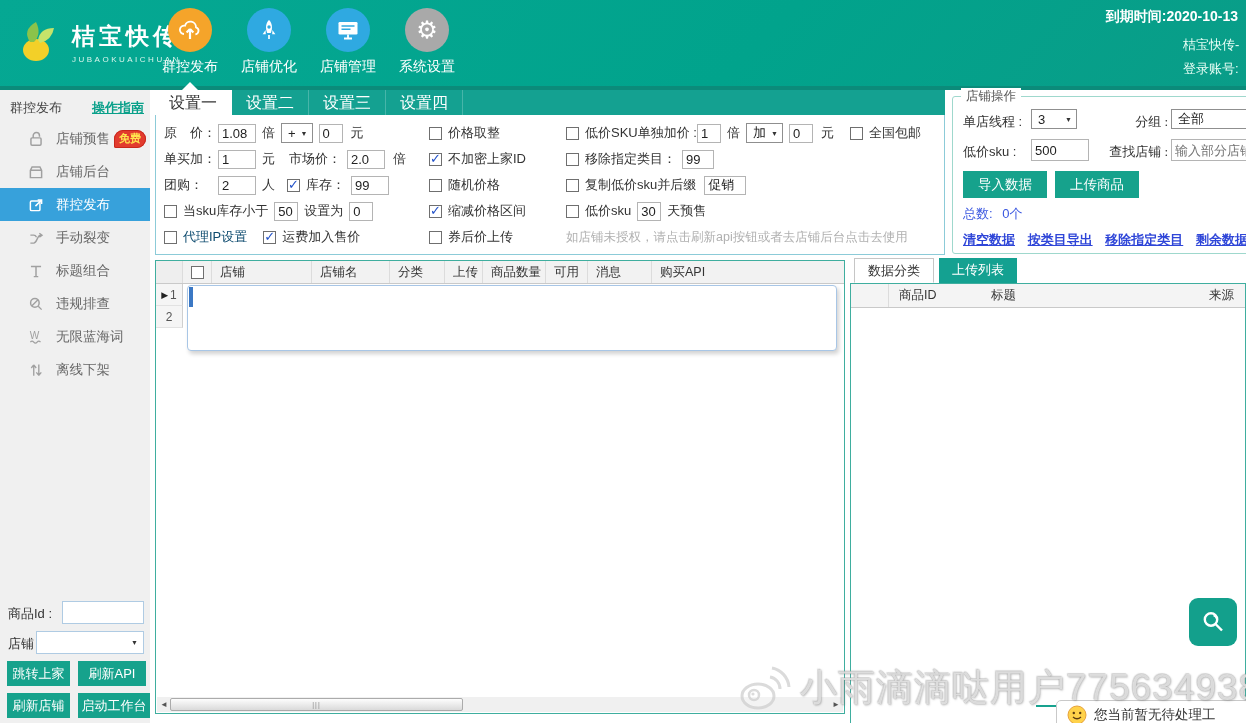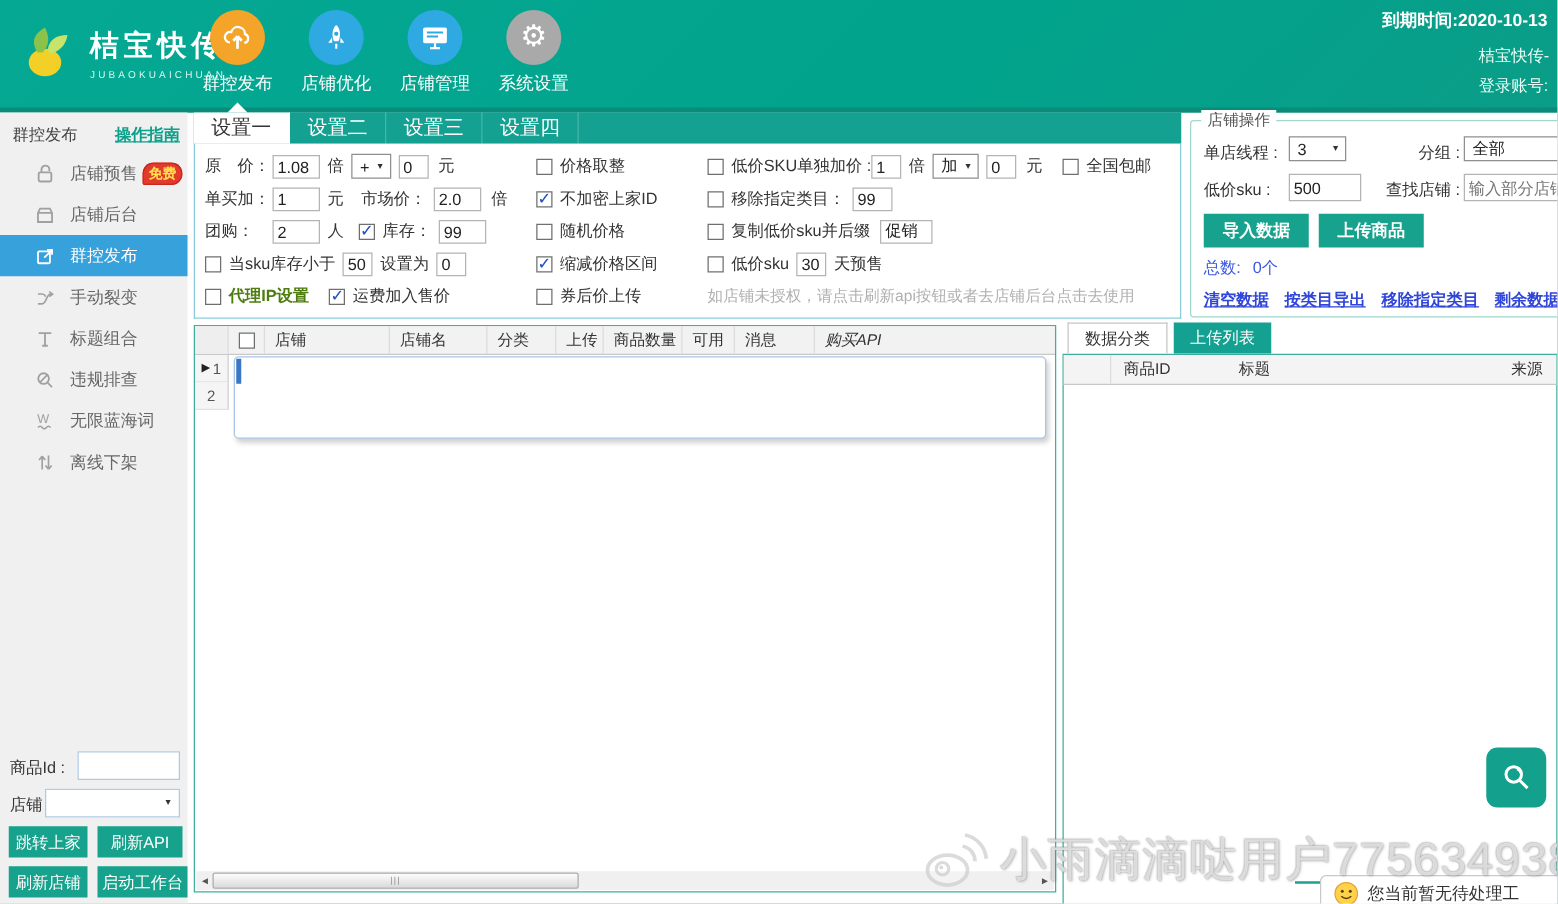--- a/index.html
+++ b/index.html
@@ -70,34 +70,34 @@
   .lblw { display:inline-block; width:54px; }
   .inp { height:19px; border:1px solid #b4b4b4; font-size:13px; padding:0 3px; color:#222; font-family:inherit; background:#fff; }
   .w38{width:38px;} .w26{width:24px;} .w32{width:32px;} .w44{width:42px;}
   .sel { height:20px; border:1px solid #8f8f8f; background:#fff; display:inline-flex; align-items:center;
          padding:0 4px 0 6px; font-size:13px; color:#222; cursor:pointer; }
   .caret { font-size:7px; color:#333; margin-left:5px; }
   .cb { width:13px; height:13px; border:1px solid #6f6f6f; background:#fff; display:inline-flex; flex:none;
         align-items:center; justify-content:center; margin-right:6px; cursor:pointer; }
   .cb i { font-style:normal; color:#2050c8; font-size:13px; font-weight:bold; line-height:1; position:relative; top:-1px; }
   .ml6{margin-left:6px;} .ml8{margin-left:8px;} .ml12{margin-left:12px;} .ml14{margin-left:14px;} .ml16{margin-left:16px;}
-  .teal-label { color:#4d7c0f;font-weight:bold; }
+  .teal-label { color:#0c4a6e; }
   .hint { font-size:12.5px; color:#b0b0b0; }
 
   
   .shopops { position:absolute; left:952px; top:96px; width:310px; height:158px;
              border:1px solid #9fd8cd; border-radius:3px; background:#fff; }
   .legend { position:absolute; left:8px; top:-9px; background:#fff; padding:0 5px; font-size:12.5px; color:#555; }
   .so-row { position:absolute; left:0; width:100%; height:24px; font-size:13px; color:#333; }
   .so-row .l1 { position:absolute; left:10px; top:4px; }
-  .so-row .l2 { position:absolute; left:140px; top:4px; width:75px; text-align:right; }
+  .so-row .l2 { position:absolute; left:140px; top:4px; width:75px; text-align:right;font-family:Liberation Serif, serif; }
   .so-c1 { position:absolute; left:78px; top:0; }
   .so-c2 { position:absolute; left:218px; top:0; }
   .so-btn { position:absolute; height:27px; width:84px; background:#16a28c; color:#fff; border:none;
-            font-size:13.5px; cursor:pointer; font-family:inherit;font-weight:bold; }
+            font-size:13.5px; cursor:pointer; font-family:inherit; }
   .total-row { position:absolute; left:10px; top:108px; font-size:13px; color:#3a57e0; }
   .links-row { position:absolute; left:10px; top:134px; font-size:13px; white-space:nowrap; }
   .links-row a { color:#2f46d8; font-weight:bold; text-decoration:underline; margin-right:9px; cursor:pointer; }
 
   
   .midtable { position:absolute; left:155px; top:260px; width:690px; height:454px;
               border:1px solid #3fae9f; background:#fff; }
   .mt-head { position:absolute; left:0; top:0; right:0; height:23px; background:#f2f2f2;
              border-bottom:1px solid #c9c9c9; display:flex; font-size:12.5px; color:#333; }
   .mt-cell { border-right:1px solid #dcdcdc; display:flex; align-items:center; padding-left:8px; flex:none; }
@@ -443,21 +443,21 @@
       <div class="mt-cell mt-cb">
           <span class="cb" style="margin:0;"></span>
         </div>
       <div class="mt-cell" style="width:100px;">店铺</div>
       <div class="mt-cell" style="width:78px;">店铺名</div>
       <div class="mt-cell" style="width:55px;">分类</div>
       <div class="mt-cell" style="width:38px;">上传</div>
       <div class="mt-cell" style="width:63px;">商品数量</div>
       <div class="mt-cell" style="width:42px;">可用</div>
       <div class="mt-cell" style="width:64px;">消息</div>
-      <div class="mt-cell" style="flex:1;border-right:none;font-style:italic;">购买API</div>
+      <div class="mt-cell" style="flex:1;border-right:none;">购买API</div>
     </div>
     <div class="rownums">
       <div class="rn-cell">
         <span class="rn-ptr">▶</span>
         <span>1</span>
       </div>
       <div class="rn-cell">
         <span>2</span>
       </div>
     </div>

